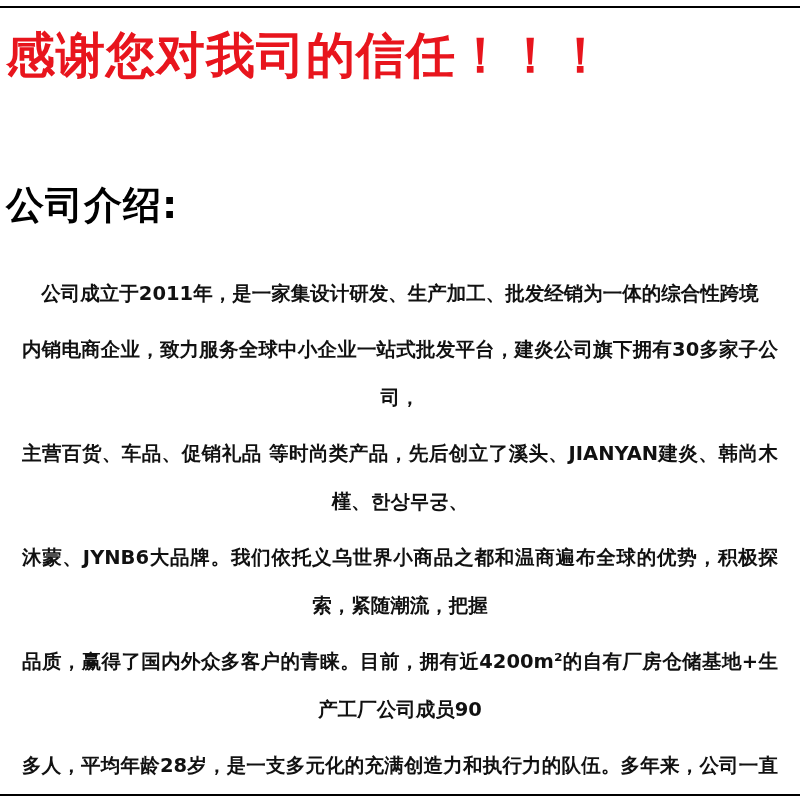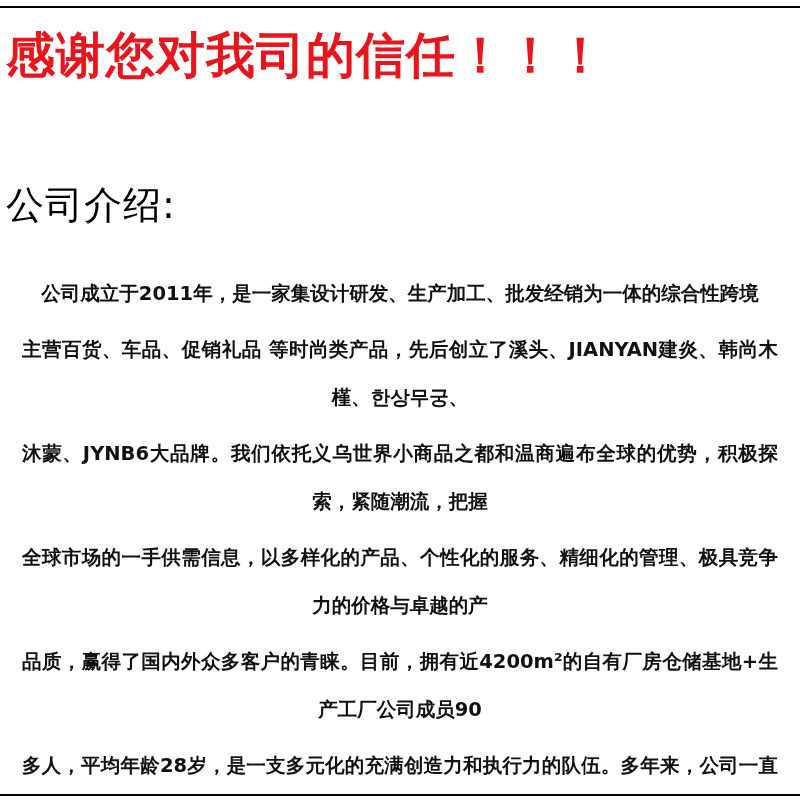--- a/index.html
+++ b/index.html
@@ -45,21 +45,21 @@
     font-weight: bold;
     color: #e8151d;
     letter-spacing: 1px;
     white-space: nowrap;
   }
   .section-title {
     position: absolute;
     left: 6px;
     top: 180px;
     font-size: 38px;
-    font-weight: normal;
+    font-weight: bold;
     color: #000000;
     letter-spacing: 1px;
     white-space: nowrap;
   }
   .body-copy {
     position: absolute;
     left: 14px;
     top: 262px;
     width: 772px;
     font-size: 19.5px;
@@ -80,23 +80,23 @@
 <div class="page">
 
   <div class="rule-top"></div>
 
   <div class="headline">感谢您对我司的信任！！！</div>
 
   <div class="section-title">公司介绍:</div>
 
   <div class="body-copy">
     <p>公司成立于2011年，是一家集设计研发、生产加工、批发经销为一体的综合性跨境</p>
+    <p>内销电商企业，致力服务全球中小企业一站式批发平台，建炎公司旗下拥有30多家子公司，</p>
     <p>主营百货、车品、促销礼品 等时尚类产品，先后创立了溪头、JIANYAN建炎、韩尚木槿、한상무궁、</p>
     <p>沐蒙、JYNB6大品牌。我们依托义乌世界小商品之都和温商遍布全球的优势，积极探索，紧随潮流，把握</p>
-    <p>全球市场的一手供需信息，以多样化的产品、个性化的服务、精细化的管理、极具竞争力的价格与卓越的产</p>
     <p>品质，赢得了国内外众多客户的青睐。目前，拥有近4200m²的自有厂房仓储基地+生产工厂公司成员90</p>
     <p>多人，平均年龄28岁，是一支多元化的充满创造力和执行力的队伍。多年来，公司一直在坚持打造线上线下</p>
 
   </div>
 
   <div class="rule-bottom"></div>
 
 </div>
 
 </body></html>

